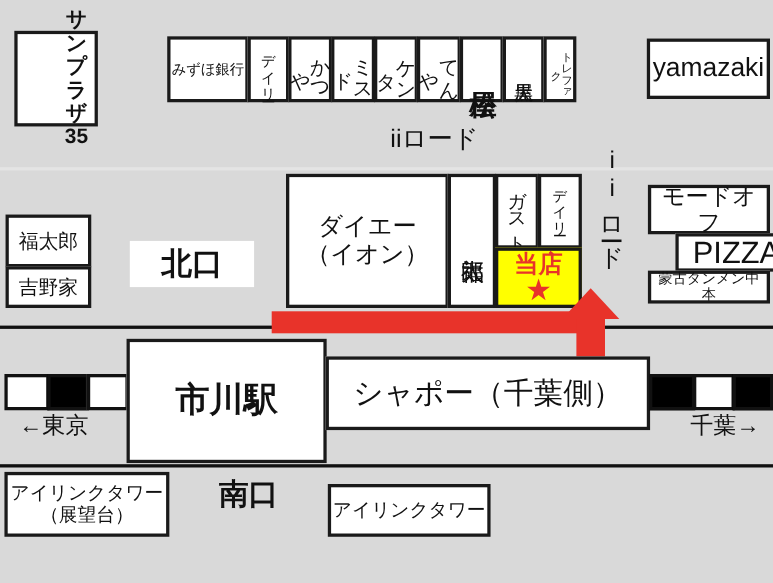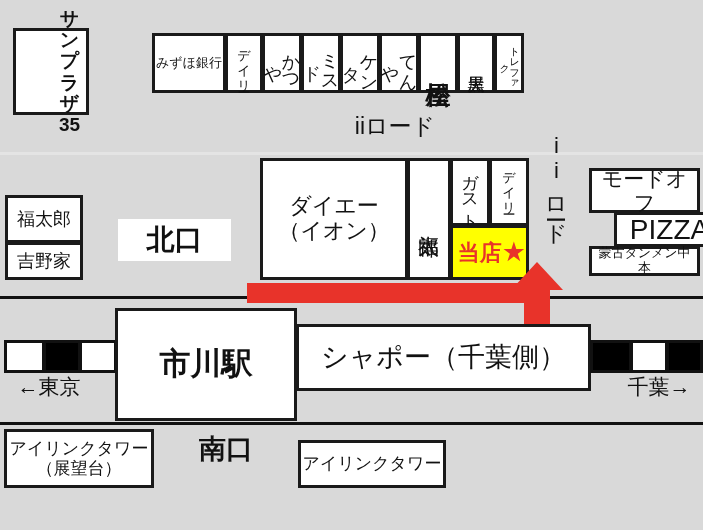--- a/index.html
+++ b/index.html
@@ -125,20 +125,21 @@
   </div>
 
   <div class="box" style="left:457px; top:33px; width:38px; height:60px; font-size:17px;">
     <span class="vtext">大黒屋</span>
   </div>
 
   <div class="box" style="left:494px; top:33px; width:30px; height:60px; font-size:10px;">
     <span class="vtext">トレファク</span>
   </div>
 
+  <div class="box" style="left:588px; top:35px; width:112px; height:55px; font-size:24px;">yamazaki</div>
 
   <div class="label" style="left:330px; top:112px; width:130px; height:28px; font-size:23px;">iiロード</div>
 
   <div class="label vtext" style="left:543px; top:108px; width:26px; height:150px; font-size:22px;">iiロード</div>
 
   <div class="box" style="left:5px; top:195px; width:78px; height:48px; font-size:18px;">福太郎</div>
 
   <div class="box" style="left:5px; top:242px; width:78px; height:38px; font-size:18px;">吉野家</div>
 
   <div class="box noborder" style="left:118px; top:219px; width:113px; height:42px; font-size:28px; font-weight:bold; border:none;">北口</div>
@@ -151,21 +152,21 @@
   </div>
 
   <div class="box" style="left:450px; top:158px; width:40px; height:68px; font-size:17px; align-items:flex-start;">
     <span class="vtext" style="margin-top:2px;">ガスト</span>
   </div>
 
   <div class="box" style="left:489px; top:158px; width:40px; height:68px; font-size:13px; align-items:flex-start;">
     <span class="vtext" style="margin-top:2px;">デイリー</span>
   </div>
 
-  <div class="box" style="left:450px; top:225px; width:79px; height:55px; background:#ffff00; flex-direction:row; justify-content:flex-end;">
+  <div class="box" style="left:450px; top:225px; width:79px; height:55px; background:#ffff00; flex-direction:column; justify-content:center;">
     <span class="shop-title" style="font-size:22px; margin-top:1px;">当店</span>
     <span class="star" style="margin-top:-1px;">★</span>
   </div>
 
   <div class="box" style="left:589px; top:168px; width:111px; height:45px; font-size:21px;">モードオフ</div>
 
   <div class="box" style="left:589px; top:212px; width:111px; height:35px; font-size:28px;margin-left:25px;">PIZZA</div>
 
   <div class="box" style="left:589px; top:246px; width:111px; height:30px; font-size:13px;">蒙古タンメン中本</div>
 

